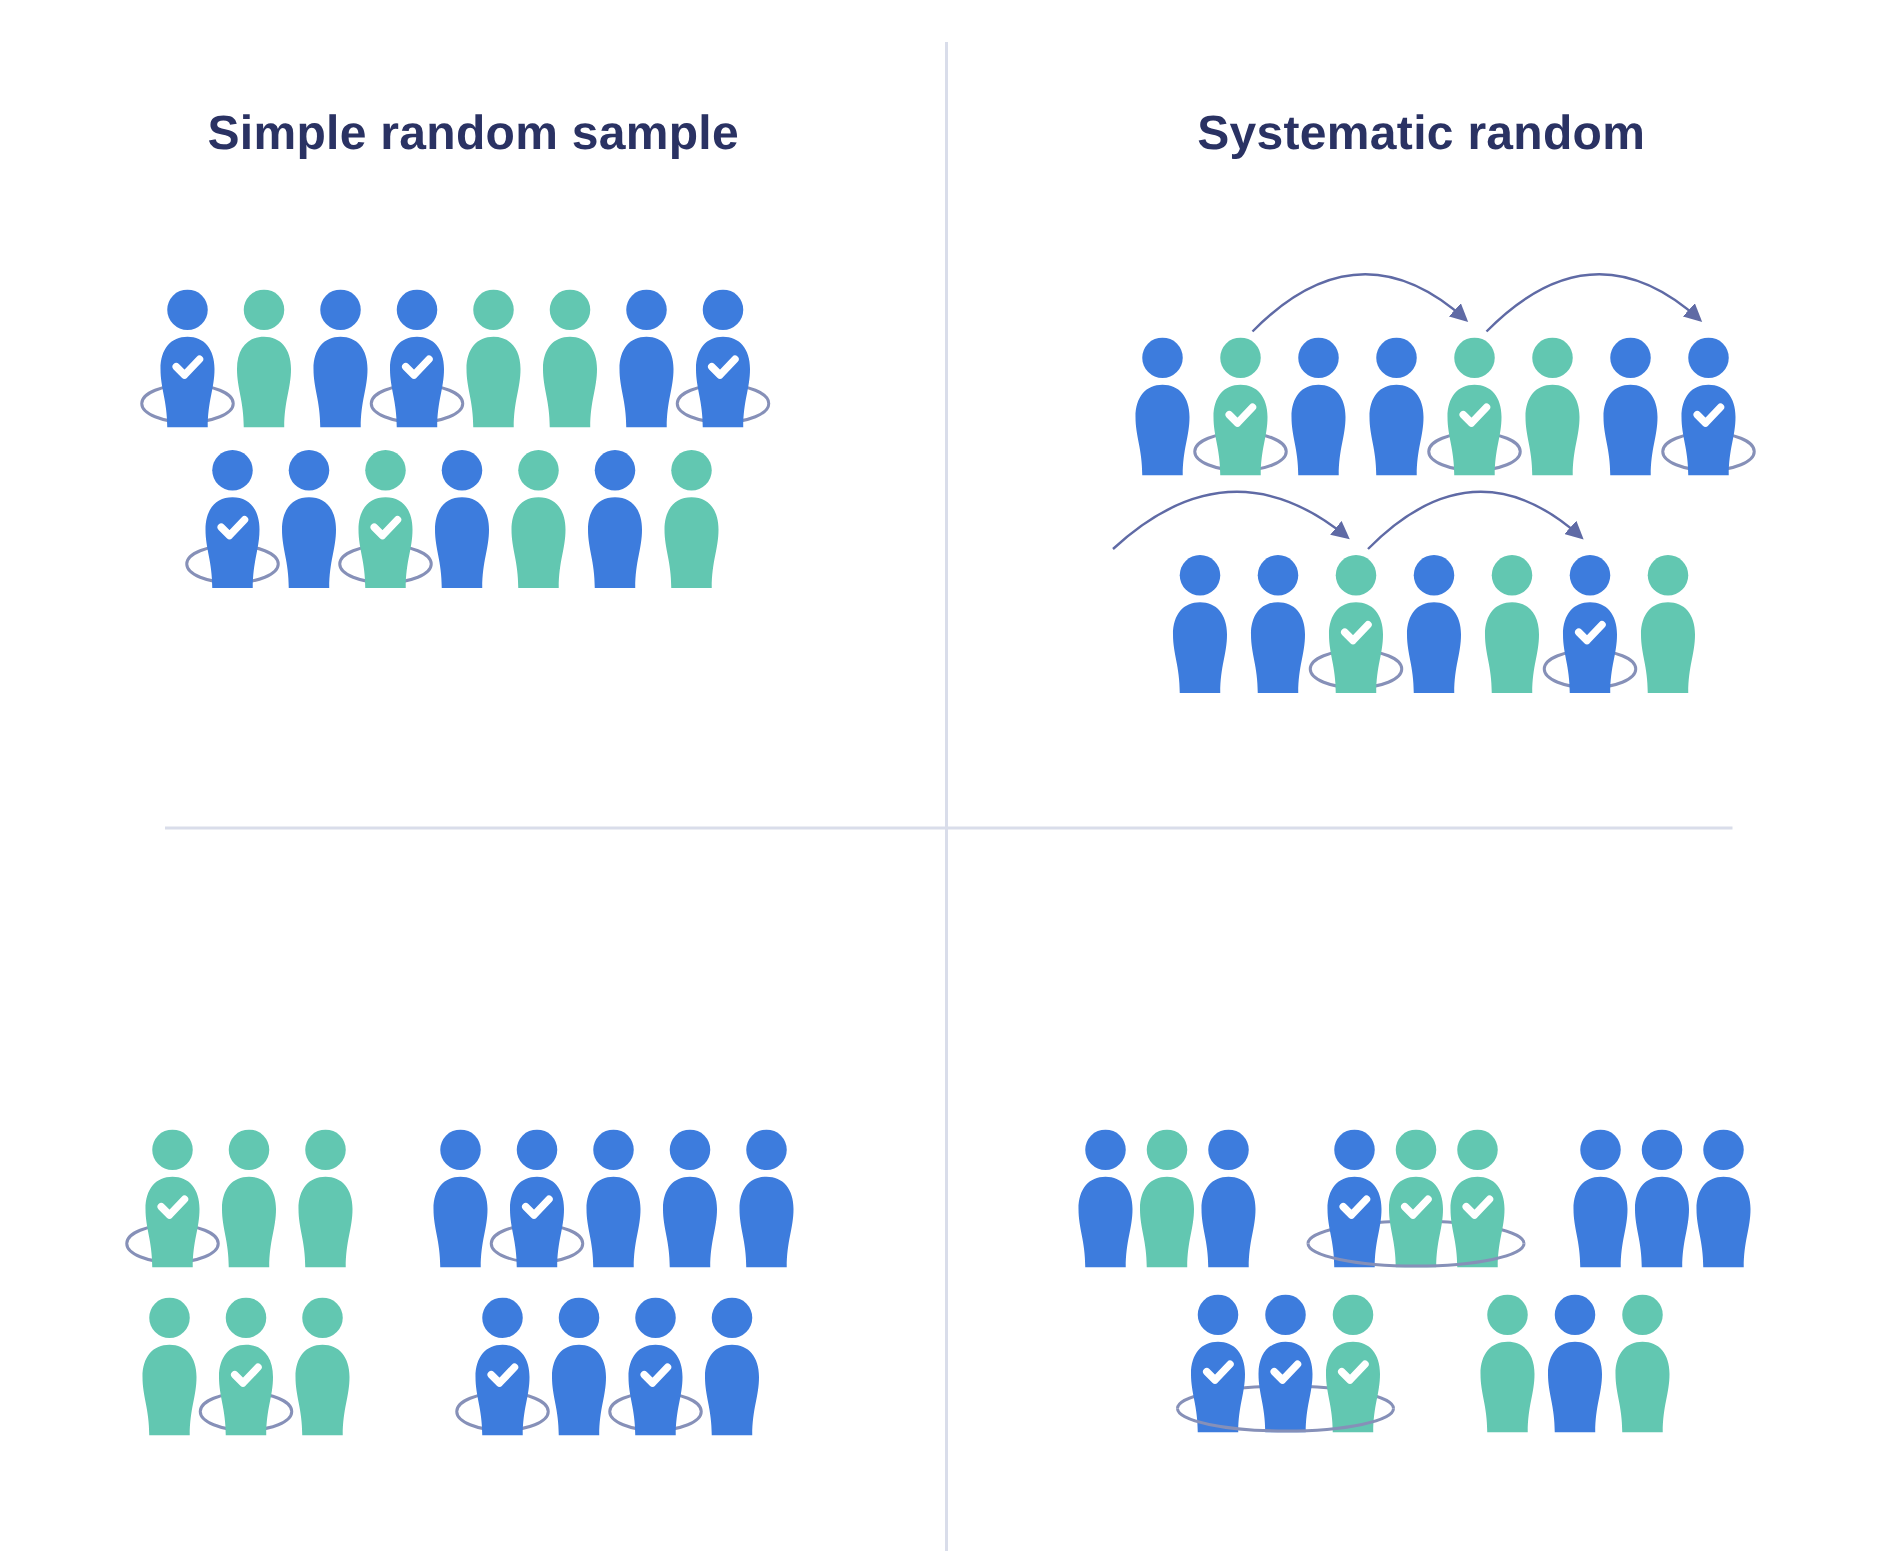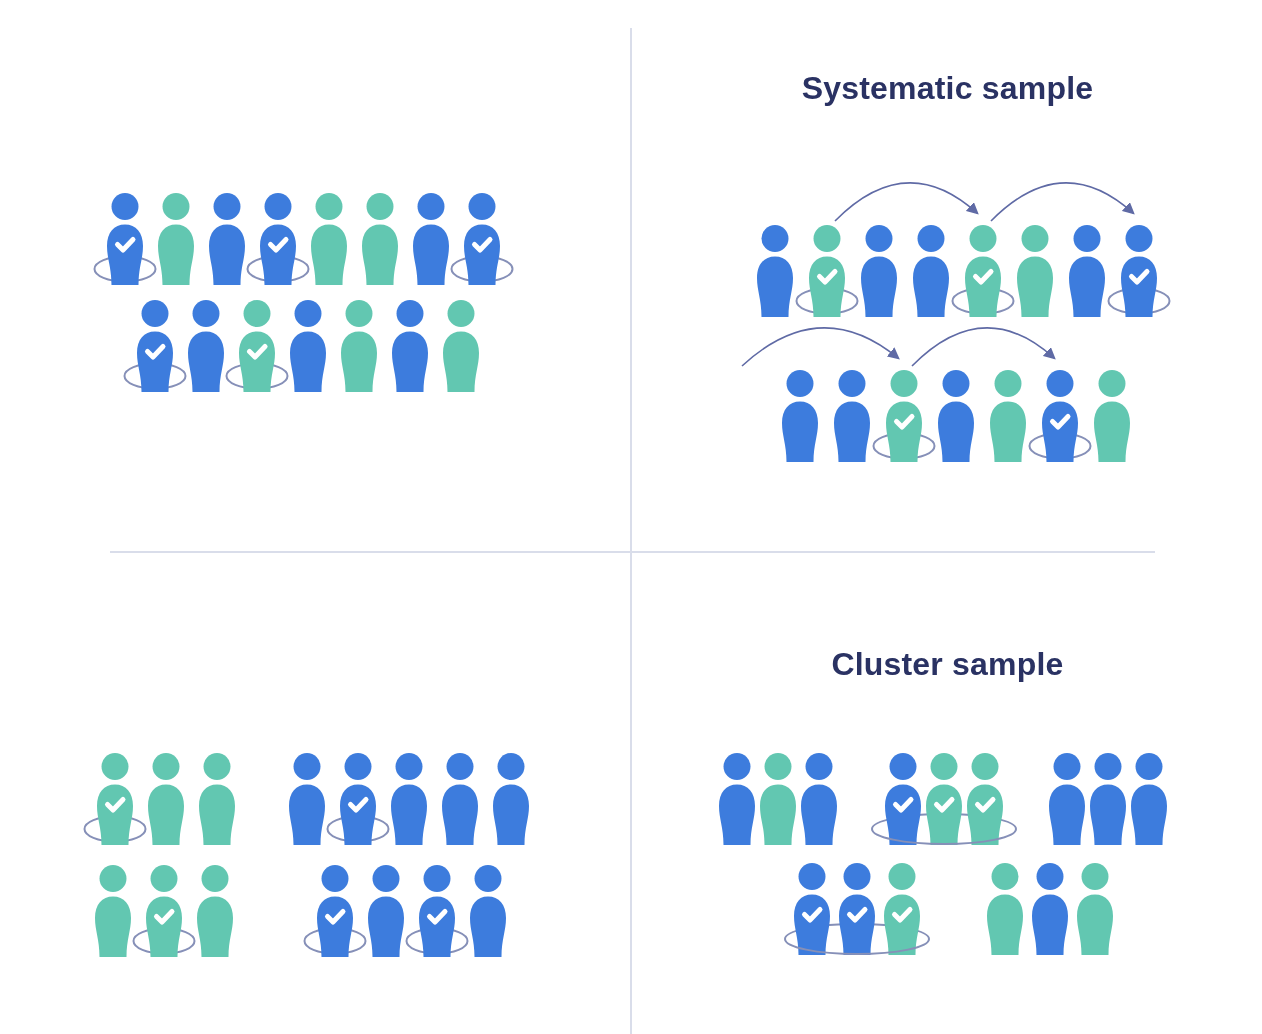--- a/index.html
+++ b/index.html
@@ -29,20 +29,21 @@
   .arrows{position:absolute;z-index:2;overflow:visible;}
 </style>
 </head>
 <body>
 
 <div class="canvas" style="--title-color: #2A3263; --divider-color: #D9DDEA;">
   <div class="divider-v"></div>
   <div class="divider-h"></div>
 
   <section class="quad quad-tl">
+    <h2>Simple random sample</h2>
     <div class="rows-container">
         <div class="row" style="top: 163px;">
           <div class="group" style="left:103px">
             <svg class="sel-ellipse" style="left:-11px;top:61px" width="66" height="34" viewBox="0 0 66 34">
               <ellipse cx="33" cy="15" rx="30.5" ry="12.5" fill="none" stroke="#8690B8" stroke-width="2"></ellipse>
             </svg>
             <svg class="sel-ellipse" style="left:142px;top:61px" width="66" height="34" viewBox="0 0 66 34">
               <ellipse cx="33" cy="15" rx="30.5" ry="12.5" fill="none" stroke="#8690B8" stroke-width="2"></ellipse>
             </svg>
             <svg class="sel-ellipse" style="left:346px;top:61px" width="66" height="34" viewBox="0 0 66 34">
@@ -122,21 +123,21 @@
             <div class="person" style="margin-right:0px"><svg width="44" height="92" viewBox="0 0 44 92">
                 <circle cx="22" cy="13.5" r="13.5" fill="#62C7B1"></circle>
                 <path d="M8.5,92 C8.5,74 4,66 4,53 C4,39.5 11,31.5 22,31.5 C33,31.5 40,39.5 40,53 C40,66 35.5,74 35.5,92 Z" fill="#62C7B1"></path>
               </svg></div>
           </div>
         </div>
       </div>
   </section>
 
   <section class="quad quad-tr">
-    <h2>Systematic sample</h2>
+    <h2>Systematic random</h2>
     <div class="rows-container">
         <div class="row" style="top: 195px;">
           <div class="group" style="left:120px">
             <svg class="sel-ellipse" style="left:41px;top:61px" width="66" height="34" viewBox="0 0 66 34">
               <ellipse cx="33" cy="15" rx="30.5" ry="12.5" fill="none" stroke="#8690B8" stroke-width="2"></ellipse>
             </svg>
             <svg class="sel-ellipse" style="left:197px;top:61px" width="66" height="34" viewBox="0 0 66 34">
               <ellipse cx="33" cy="15" rx="30.5" ry="12.5" fill="none" stroke="#8690B8" stroke-width="2"></ellipse>
             </svg>
             <svg class="sel-ellipse" style="left:353px;top:61px" width="66" height="34" viewBox="0 0 66 34">
@@ -337,21 +338,20 @@
             <div class="person" style="margin-right:0px"><svg width="44" height="92" viewBox="0 0 44 92">
                 <circle cx="22" cy="13.5" r="13.5" fill="#3D7CDD"></circle>
                 <path d="M8.5,92 C8.5,74 4,66 4,53 C4,39.5 11,31.5 22,31.5 C33,31.5 40,39.5 40,53 C40,66 35.5,74 35.5,92 Z" fill="#3D7CDD"></path>
               </svg></div>
           </div>
         </div>
       </div>
   </section>
 
   <section class="quad quad-br">
-    <h2>Cluster sample</h2>
     <div class="rows-container">
         <div class="row" style="top: 201px;">
           <div class="group" style="left:82px">
             <div class="person" style="margin-right:-3px"><svg width="44" height="92" viewBox="0 0 44 92">
                 <circle cx="22" cy="13.5" r="13.5" fill="#3D7CDD"></circle>
                 <path d="M8.5,92 C8.5,74 4,66 4,53 C4,39.5 11,31.5 22,31.5 C33,31.5 40,39.5 40,53 C40,66 35.5,74 35.5,92 Z" fill="#3D7CDD"></path>
               </svg></div>
             <div class="person" style="margin-right:-3px"><svg width="44" height="92" viewBox="0 0 44 92">
                 <circle cx="22" cy="13.5" r="13.5" fill="#62C7B1"></circle>
                 <path d="M8.5,92 C8.5,74 4,66 4,53 C4,39.5 11,31.5 22,31.5 C33,31.5 40,39.5 40,53 C40,66 35.5,74 35.5,92 Z" fill="#62C7B1"></path>

